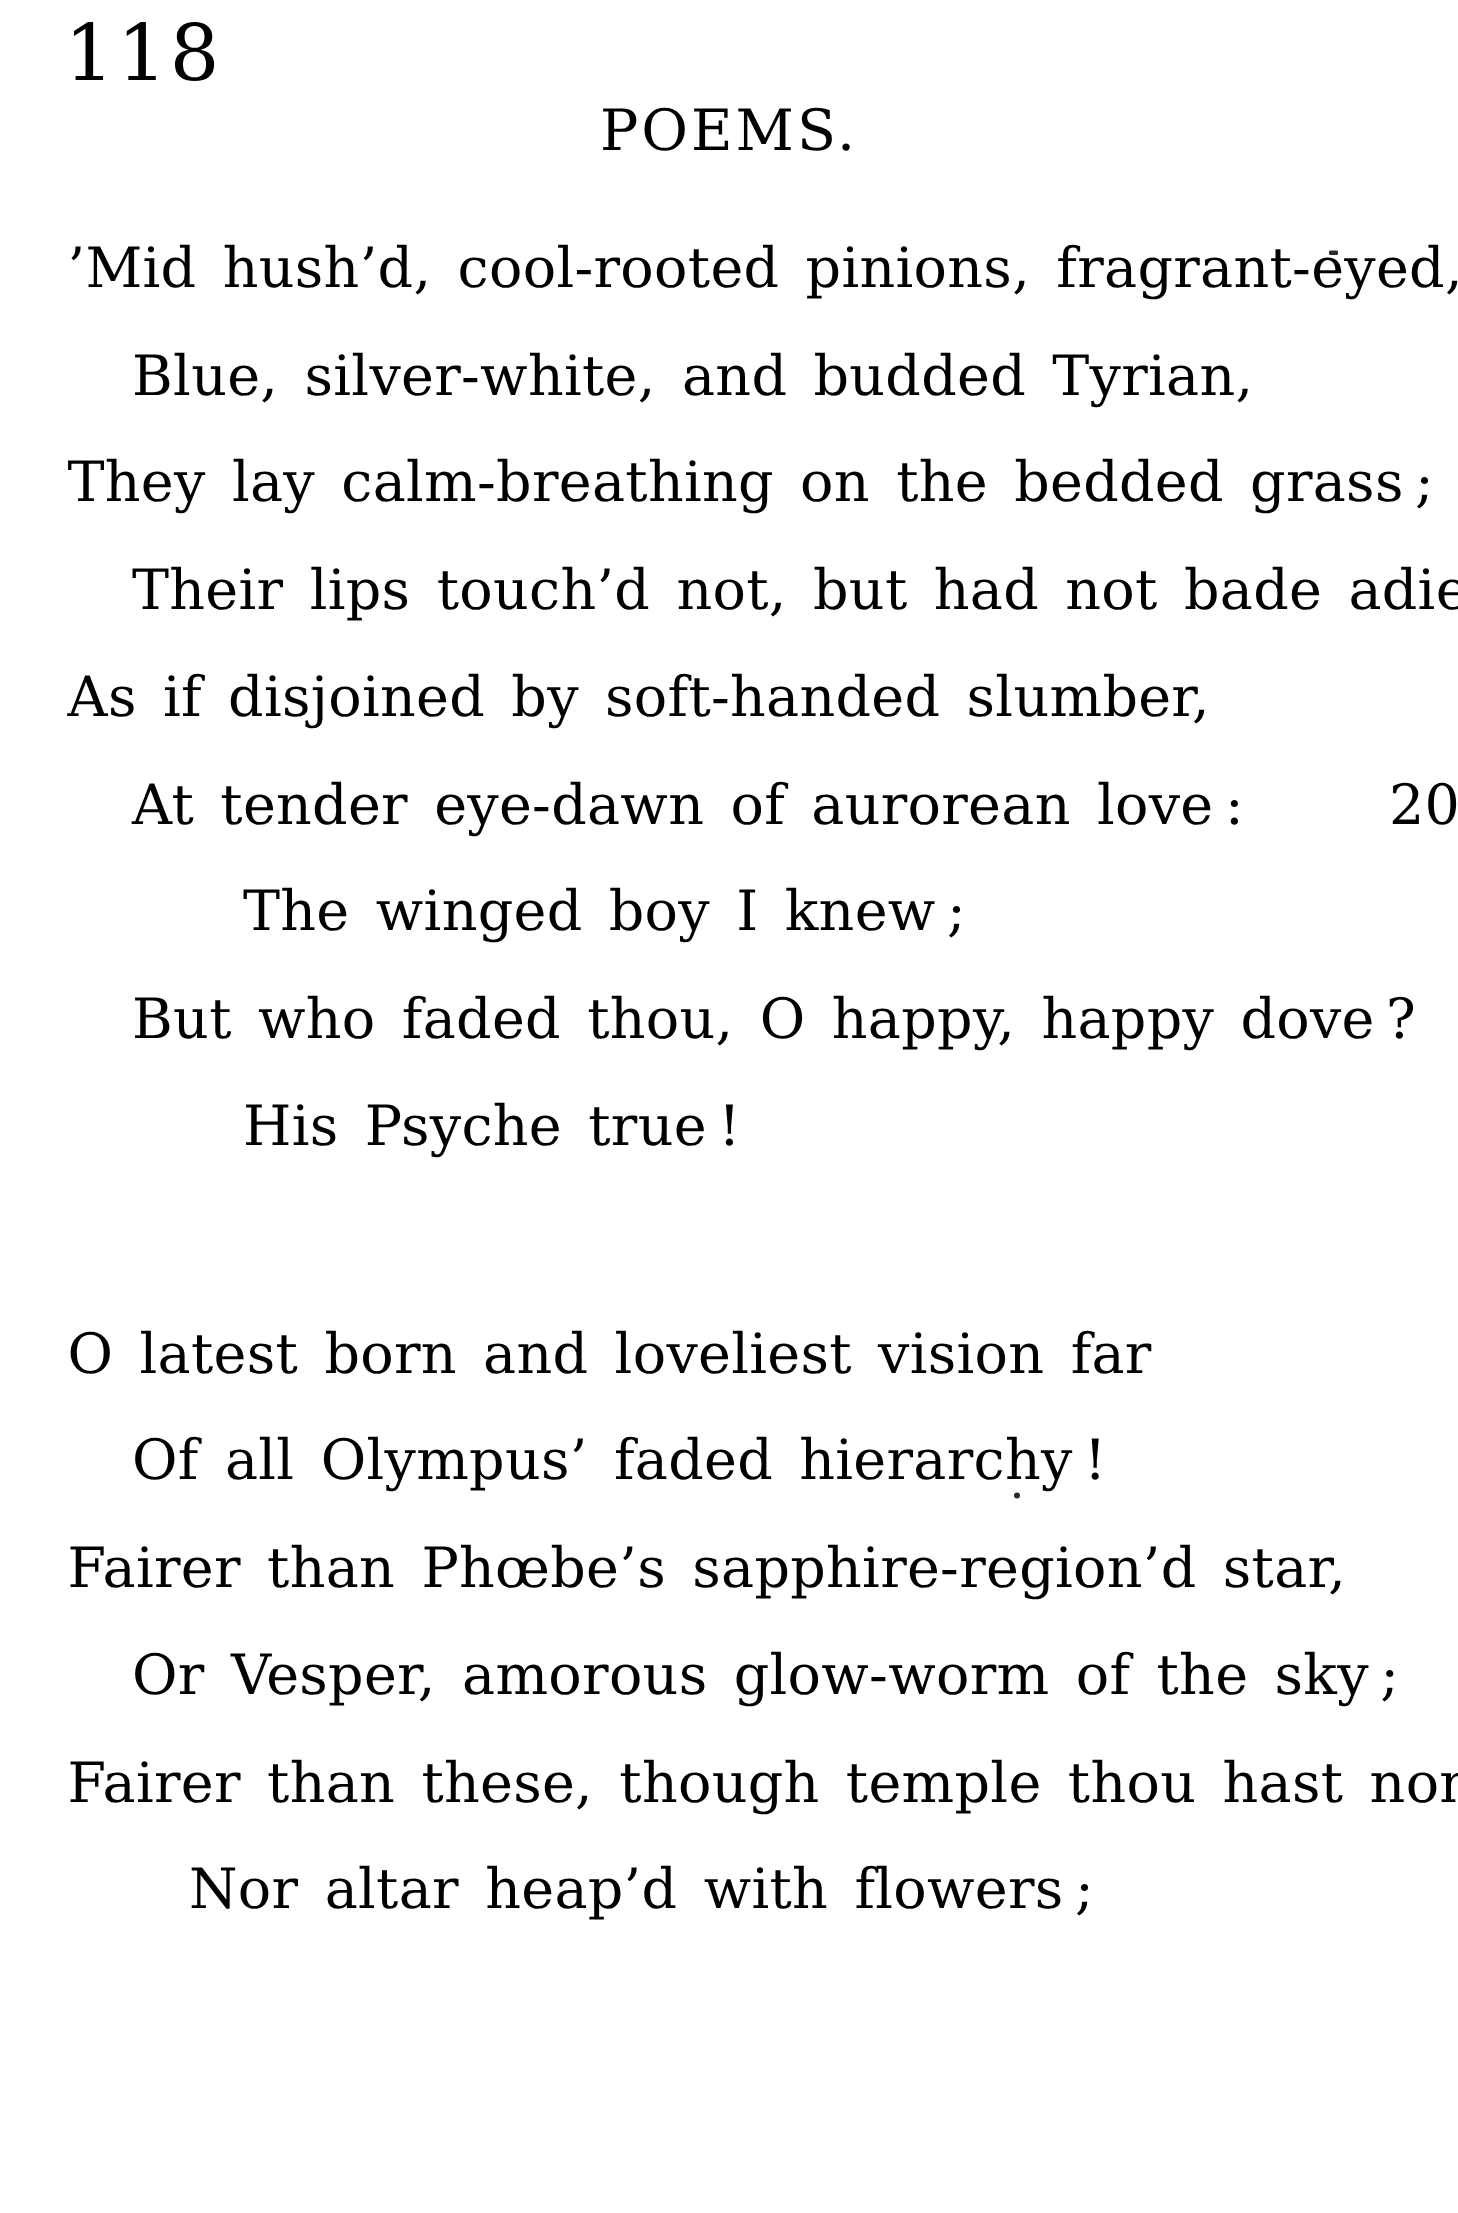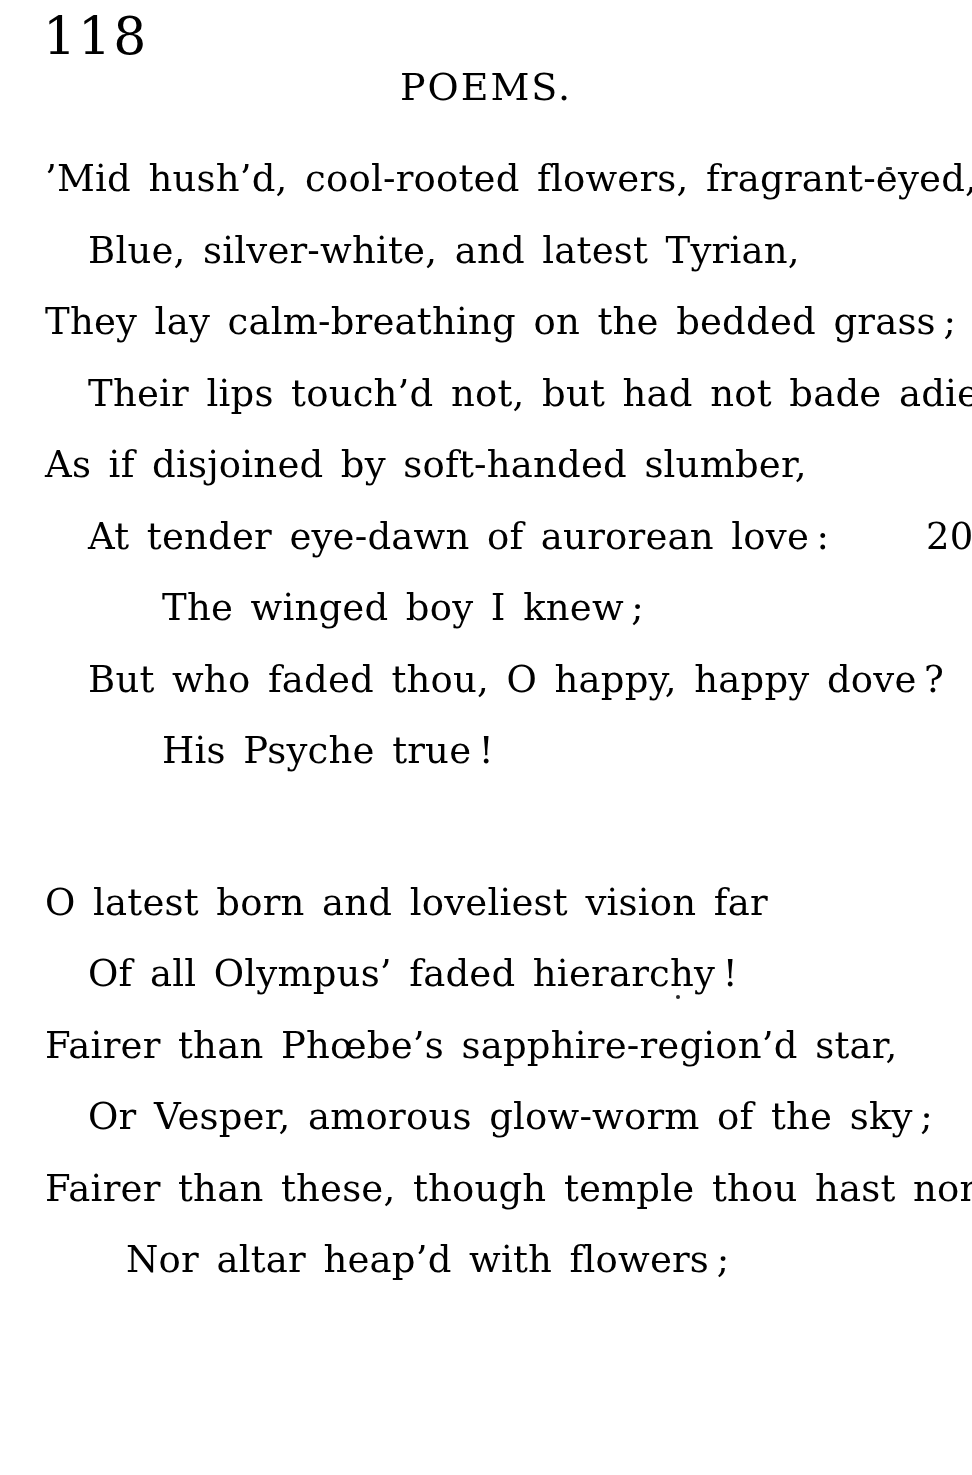--- a/index.html
+++ b/index.html
@@ -71,22 +71,22 @@
 </style>
 </head>
 <body>
 
 <div class="page">
 
   <div class="page-number">118</div>
   <div class="running-title">POEMS.</div>
 
   <div class="poem">
-    <div class="line ind0">’Mid hush’d, cool-rooted flowers, fragrant-eyed,</div>
-    <div class="line ind1">Blue, silver-white, and latest Tyrian,</div>
+    <div class="line ind0">’Mid hush’d, cool-rooted pinions, fragrant-eyed,</div>
+    <div class="line ind1">Blue, silver-white, and budded Tyrian,</div>
     <div class="line ind0">They lay calm-breathing on the bedded grass ;</div>
     <div class="line ind1">Their lips touch’d not, but had not bade adieu,</div>
     <div class="line ind0">As if disjoined by soft-handed slumber,</div>
     <div class="line ind1">
       <span>At tender eye-dawn of aurorean love :</span>
       <span class="lineno">20</span>
     </div>
     <div class="line ind3">The winged boy I knew ;</div>
     <div class="line ind1">But who faded thou, O happy, happy dove ?</div>
     <div class="line ind3">His Psyche true !</div>

